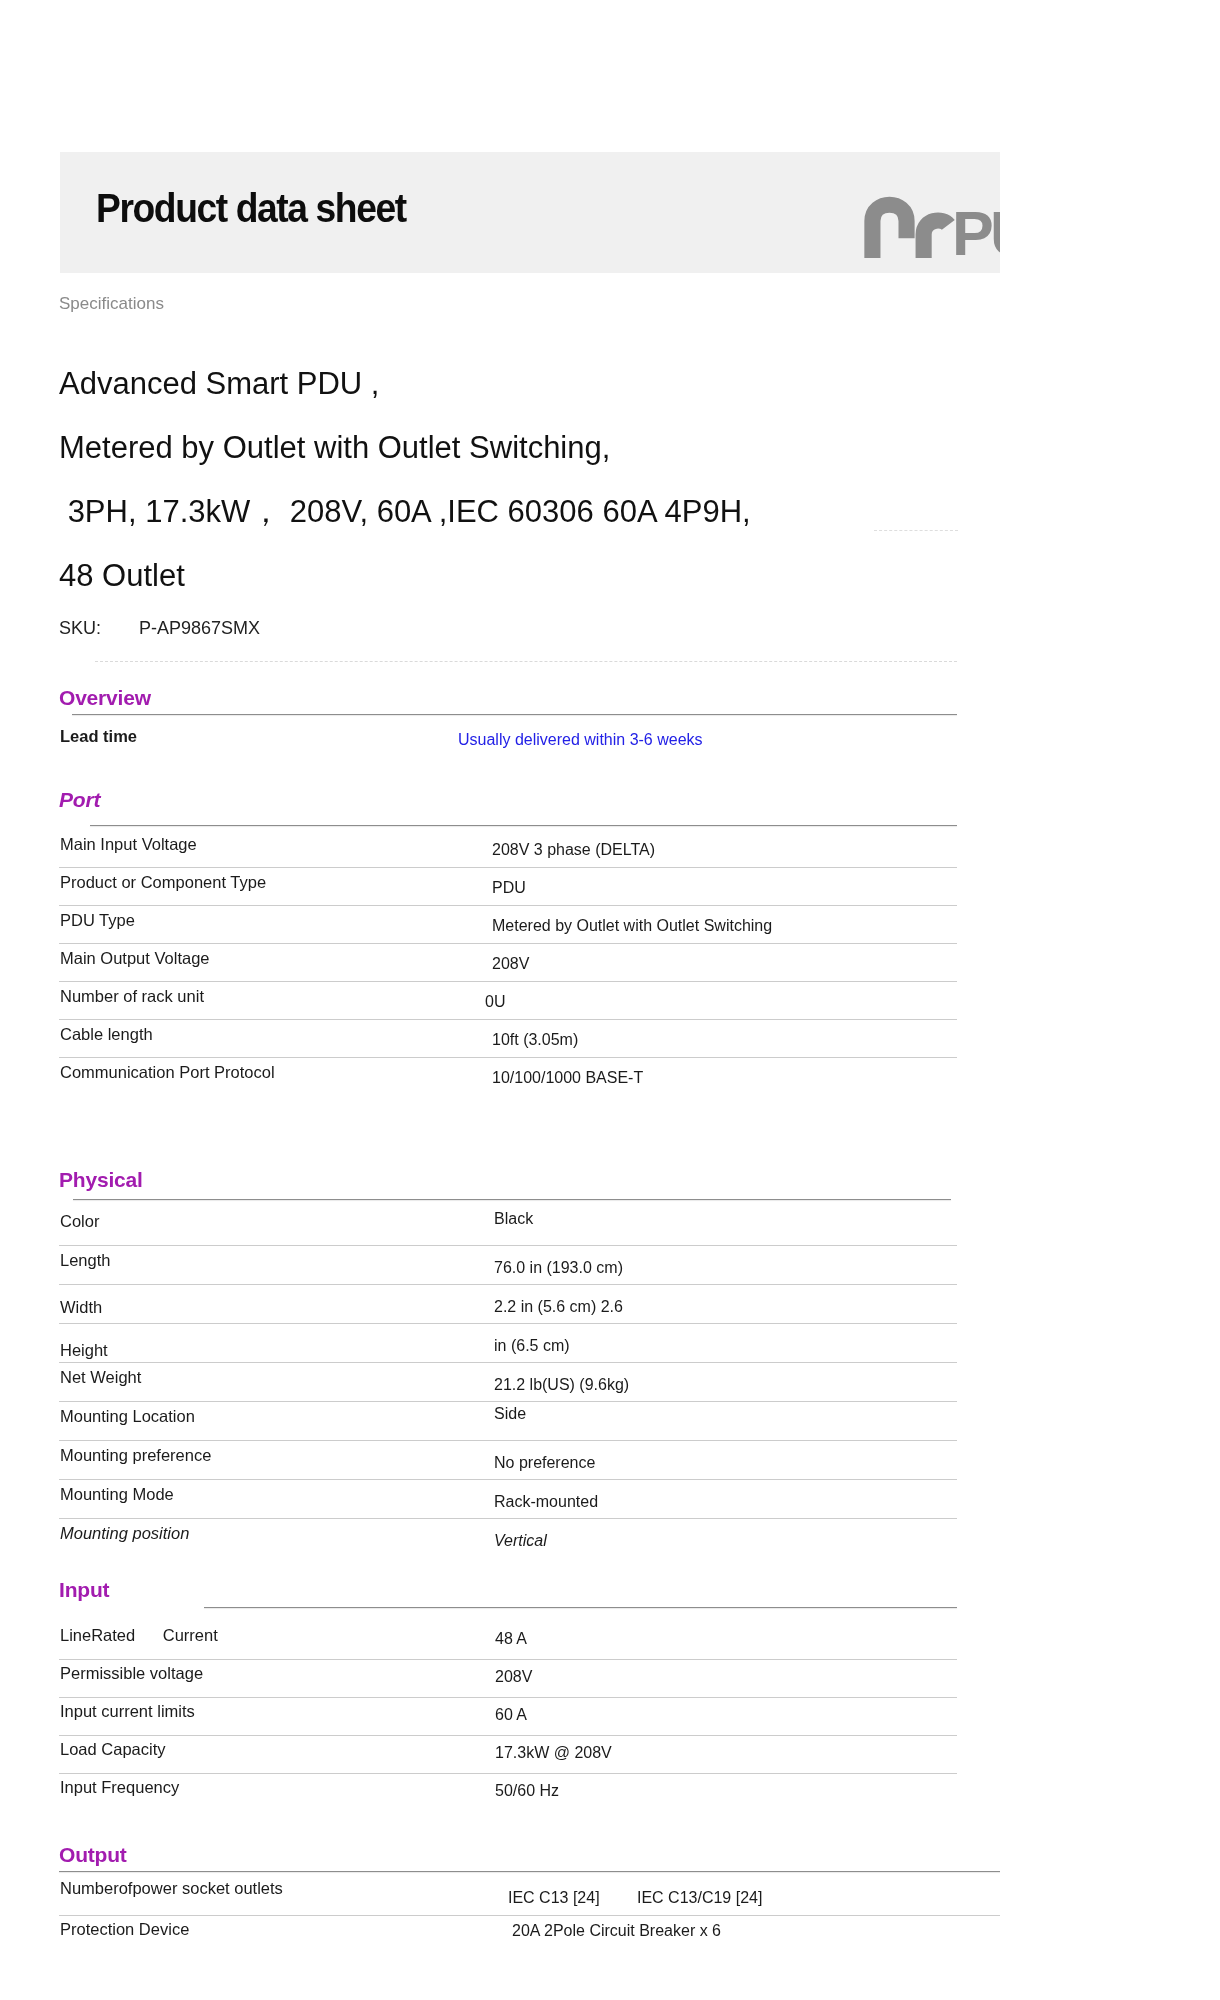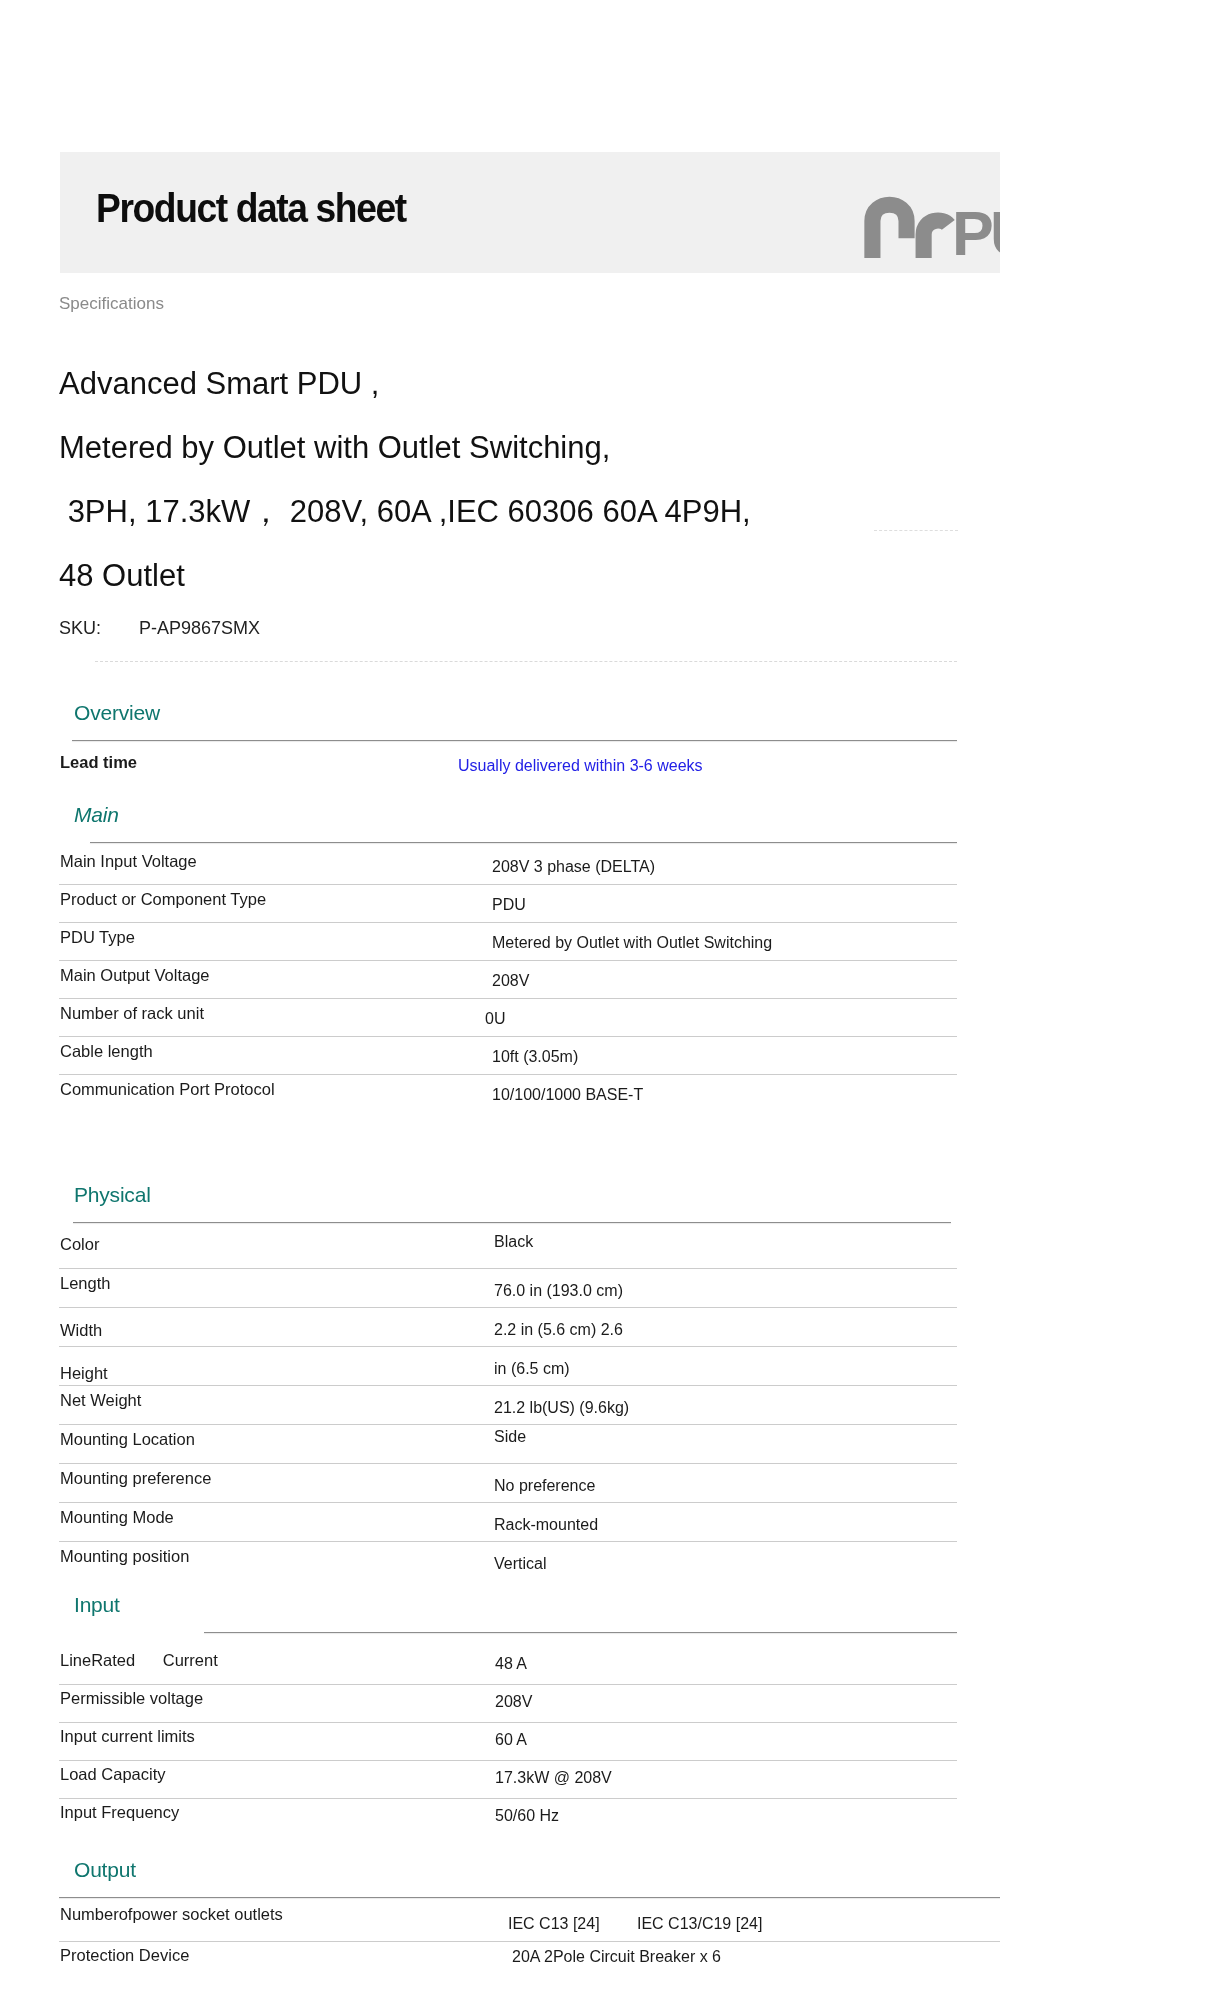--- a/index.html
+++ b/index.html
@@ -17,21 +17,21 @@
   .subtitle { position:absolute; left:59px; top:294px; font-size:17px; color:#8a8a8a; }
   .title-block { position:absolute; left:59px; top:352px; width:900px; }
   .title-line { font-size:31px; line-height:64px; color:#111; white-space:pre-wrap; }
   .sku-row { position:absolute; left:59px; top:618px; font-size:18px; color:#222; }
   .sku-value { margin-left:38px; }
   .dash1 { position:absolute; left:95px; top:661px; width:862px; border-top:1px dashed #dadada; }
   .dash2 { position:absolute; left:874px; top:530px; width:84px; border-top:1px dashed #dedede; }
 
   
   .spec-section { position:absolute; left:59px; }
-  .spec-heading { margin:15px; font-size:21px; font-weight:normal; color:#0f766e; letter-spacing:-0.2px; line-height:24px; }
+  .spec-heading { margin:0; font-size:21px; font-weight:bold; color:#a21caf; letter-spacing:-0.2px; line-height:24px; }
   .spec-heading.italic { font-style:italic; }
   .h-rule { height:0; border-top:1px solid #8d8d8d; box-shadow:0 1px 1px rgba(0,0,0,0.10); }
   .spec-row { position:relative; }
   .spec-row + .spec-row { border-top:1px solid #cccccc; }
   .spec-label { position:absolute; left:1px; font-size:16.5px; color:#1b1b1b; white-space:pre-wrap; }
   .spec-label.bold { font-weight:bold; }
   .spec-value { position:absolute; font-size:16px; color:#1b1b1b; white-space:pre; }
   .spec-value.blue { color:#2321e6; }
 
   
@@ -79,21 +79,21 @@
         <h2 class="spec-heading">Overview</h2>
         <div class="h-rule" style="margin-top: 4px; margin-left: 13px; width: 885px;"></div>
         <div class="rows" style="margin-top: 2px;">
           <div class="spec-row" style="height: 40px;">
             <span class="spec-label bold" style="top: 10px;">Lead time</span>
             <span class="spec-value blue" style="left: 399px; top: 14px;">Usually delivered within 3-6 weeks</span>
           </div>
         </div>
       </section>
       <section class="spec-section sec-main" style="top: 788px; width: 898px;">
-        <h2 class="spec-heading italic">Main</h2>
+        <h2 class="spec-heading italic">Port</h2>
         <div class="h-rule" style="margin-top: 13px; margin-left: 31px; width: 867px;"></div>
         <div class="rows" style="margin-top: 4px;">
           <div class="spec-row" style="height: 37px;">
             <span class="spec-label" style="top: 5px;">Main Input Voltage</span>
             <span class="spec-value" style="left: 433px; top: 11px;">208V 3 phase (DELTA)</span>
           </div>
           <div class="spec-row" style="height: 37px;">
             <span class="spec-label" style="top: 5px;">Product or Component Type</span>
             <span class="spec-value" style="left: 433px; top: 11px;">PDU</span>
           </div>
@@ -148,21 +148,21 @@
             <span class="spec-value" style="left: 435px; top: 3px;">Side</span>
           </div>
           <div class="spec-row" style="height: 38px;">
             <span class="spec-label" style="top: 5px;">Mounting preference</span>
             <span class="spec-value" style="left: 435px; top: 13px;">No preference</span>
           </div>
           <div class="spec-row" style="height: 38px;">
             <span class="spec-label" style="top: 5px;">Mounting Mode</span>
             <span class="spec-value" style="left: 435px; top: 13px;">Rack-mounted</span>
           </div>
-          <div class="spec-row" style="height: 38px;">
+          <div class="spec-row" style="height: 38px; font-style: italic;">
             <span class="spec-label" style="top: 5px;">Mounting position</span>
             <span class="spec-value" style="left: 435px; top: 13px;">Vertical</span>
           </div>
         </div>
       </section>
       <section class="spec-section sec-input" style="top: 1578px; width: 898px;">
         <h2 class="spec-heading">Input</h2>
         <div class="h-rule" style="margin-top: 5px; margin-left: 145px; width: 753px;"></div>
         <div class="rows" style="margin-top: 14px;">
           <div class="spec-row" style="height: 37px;">

